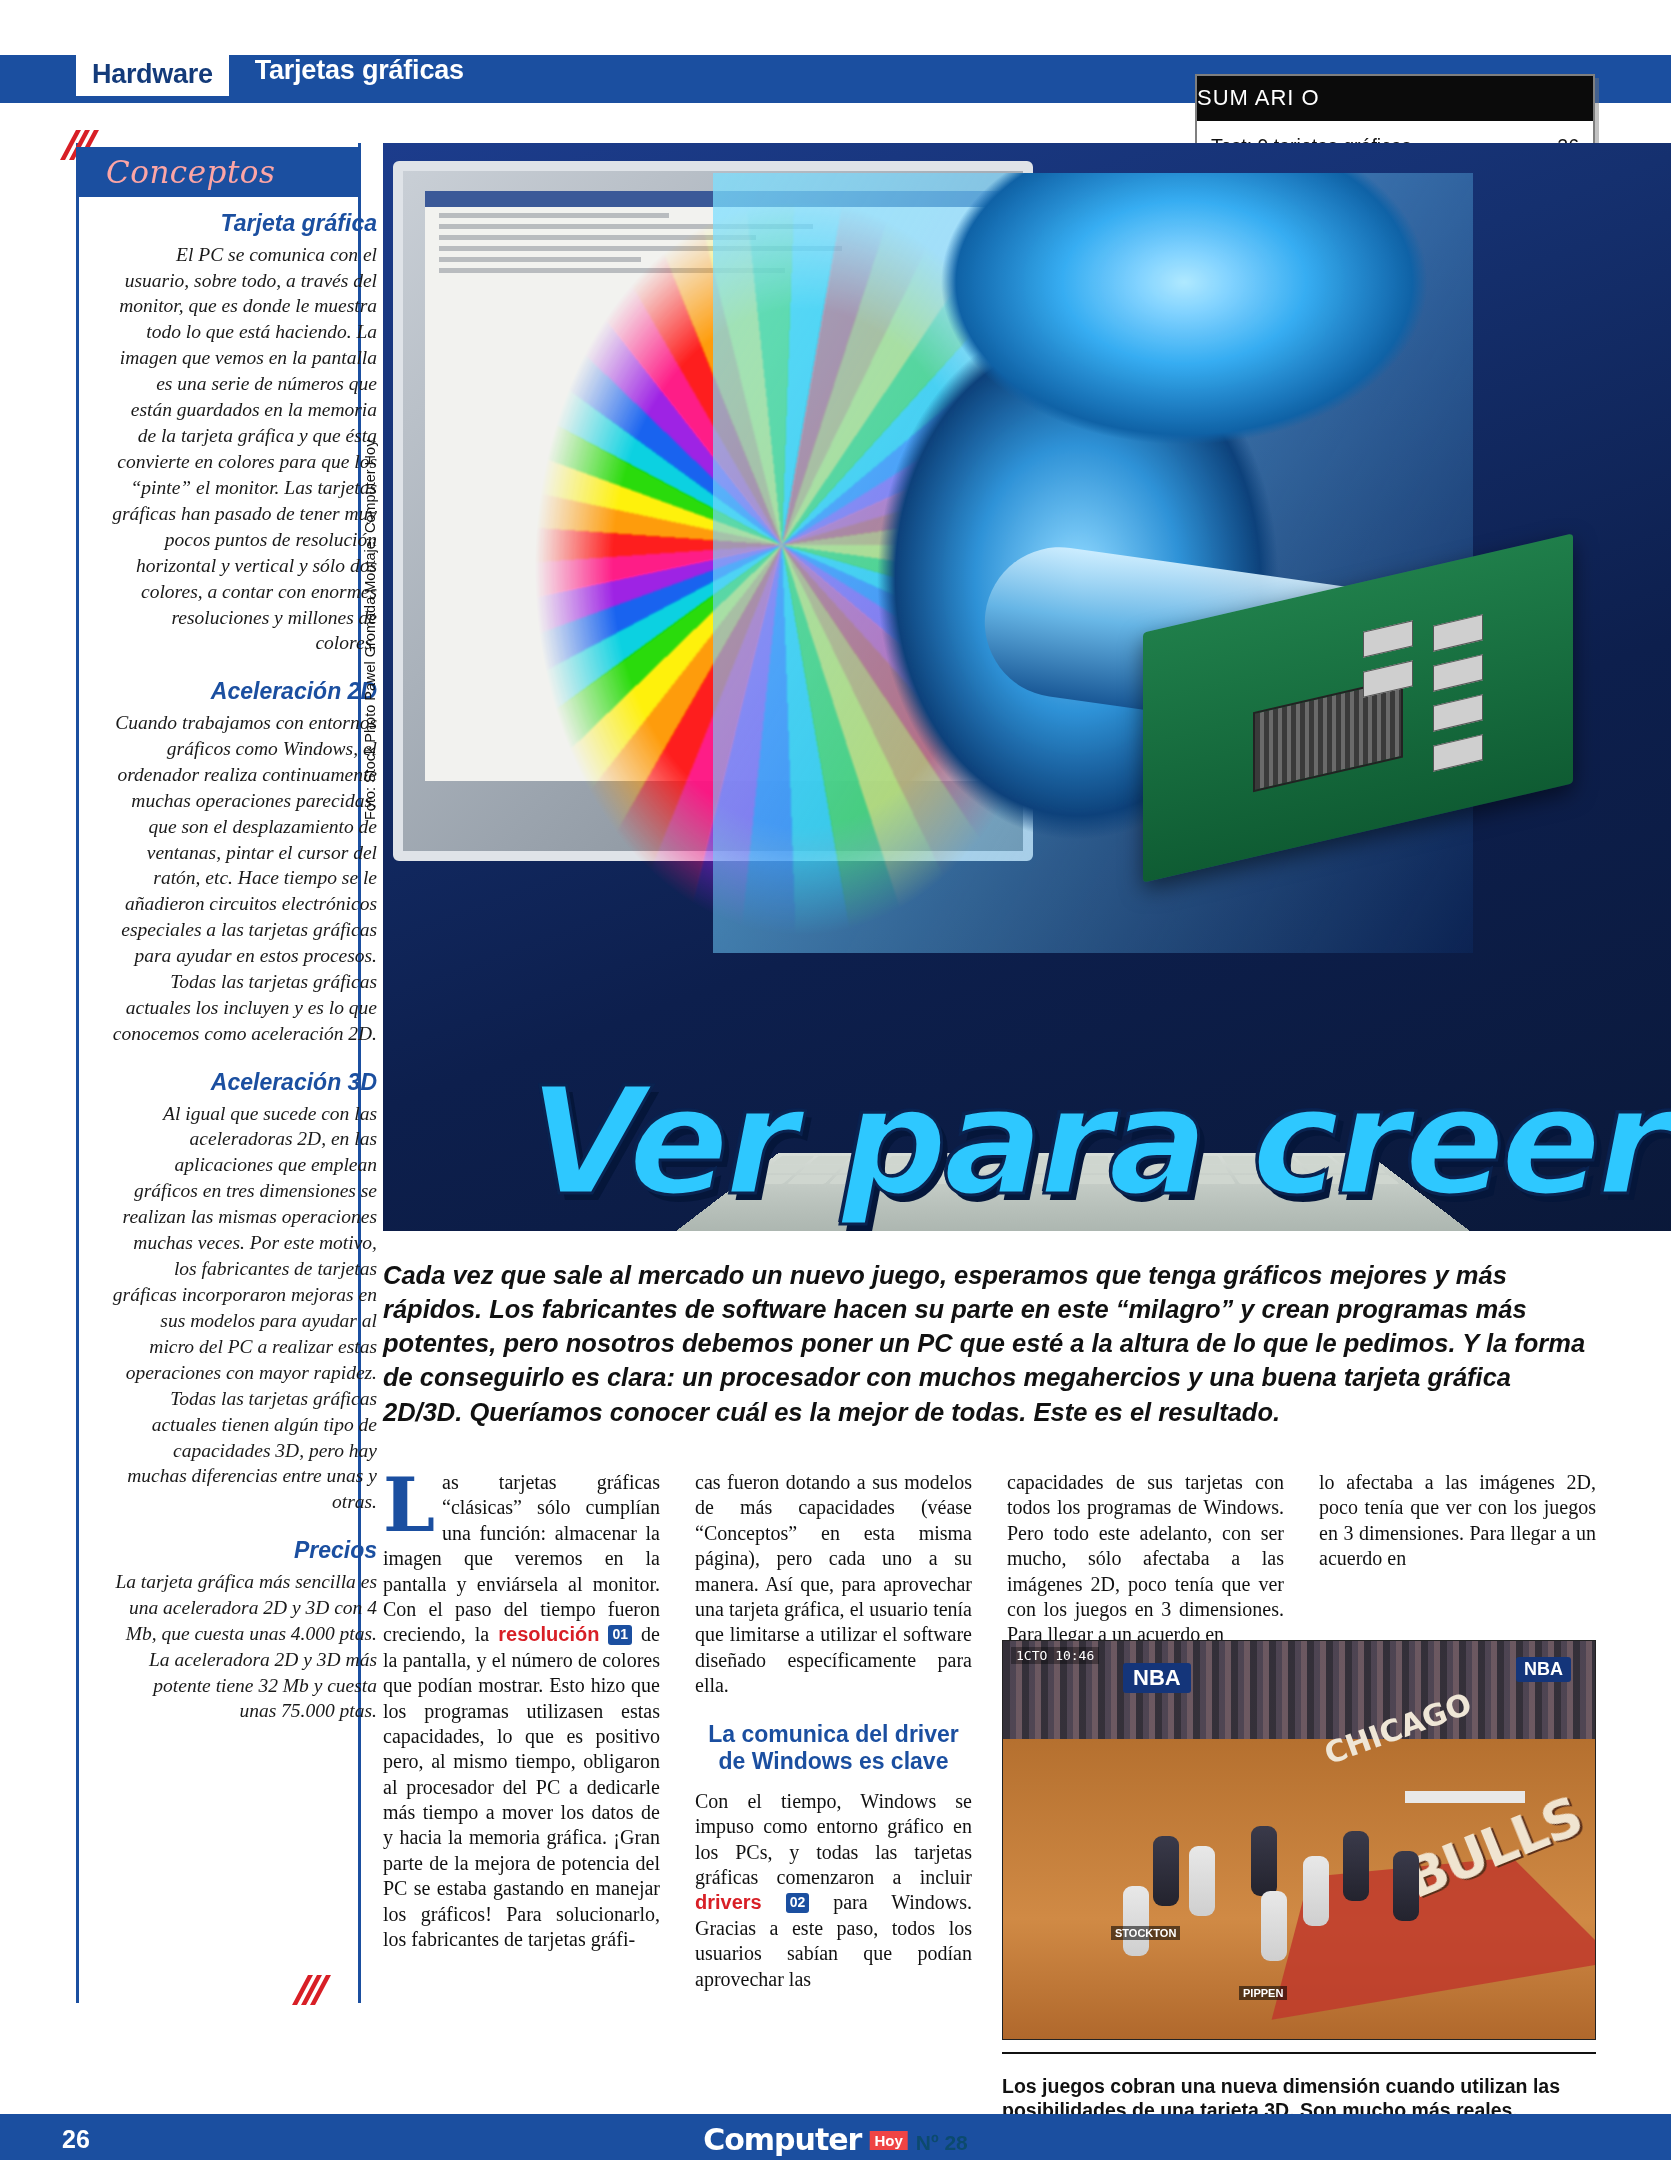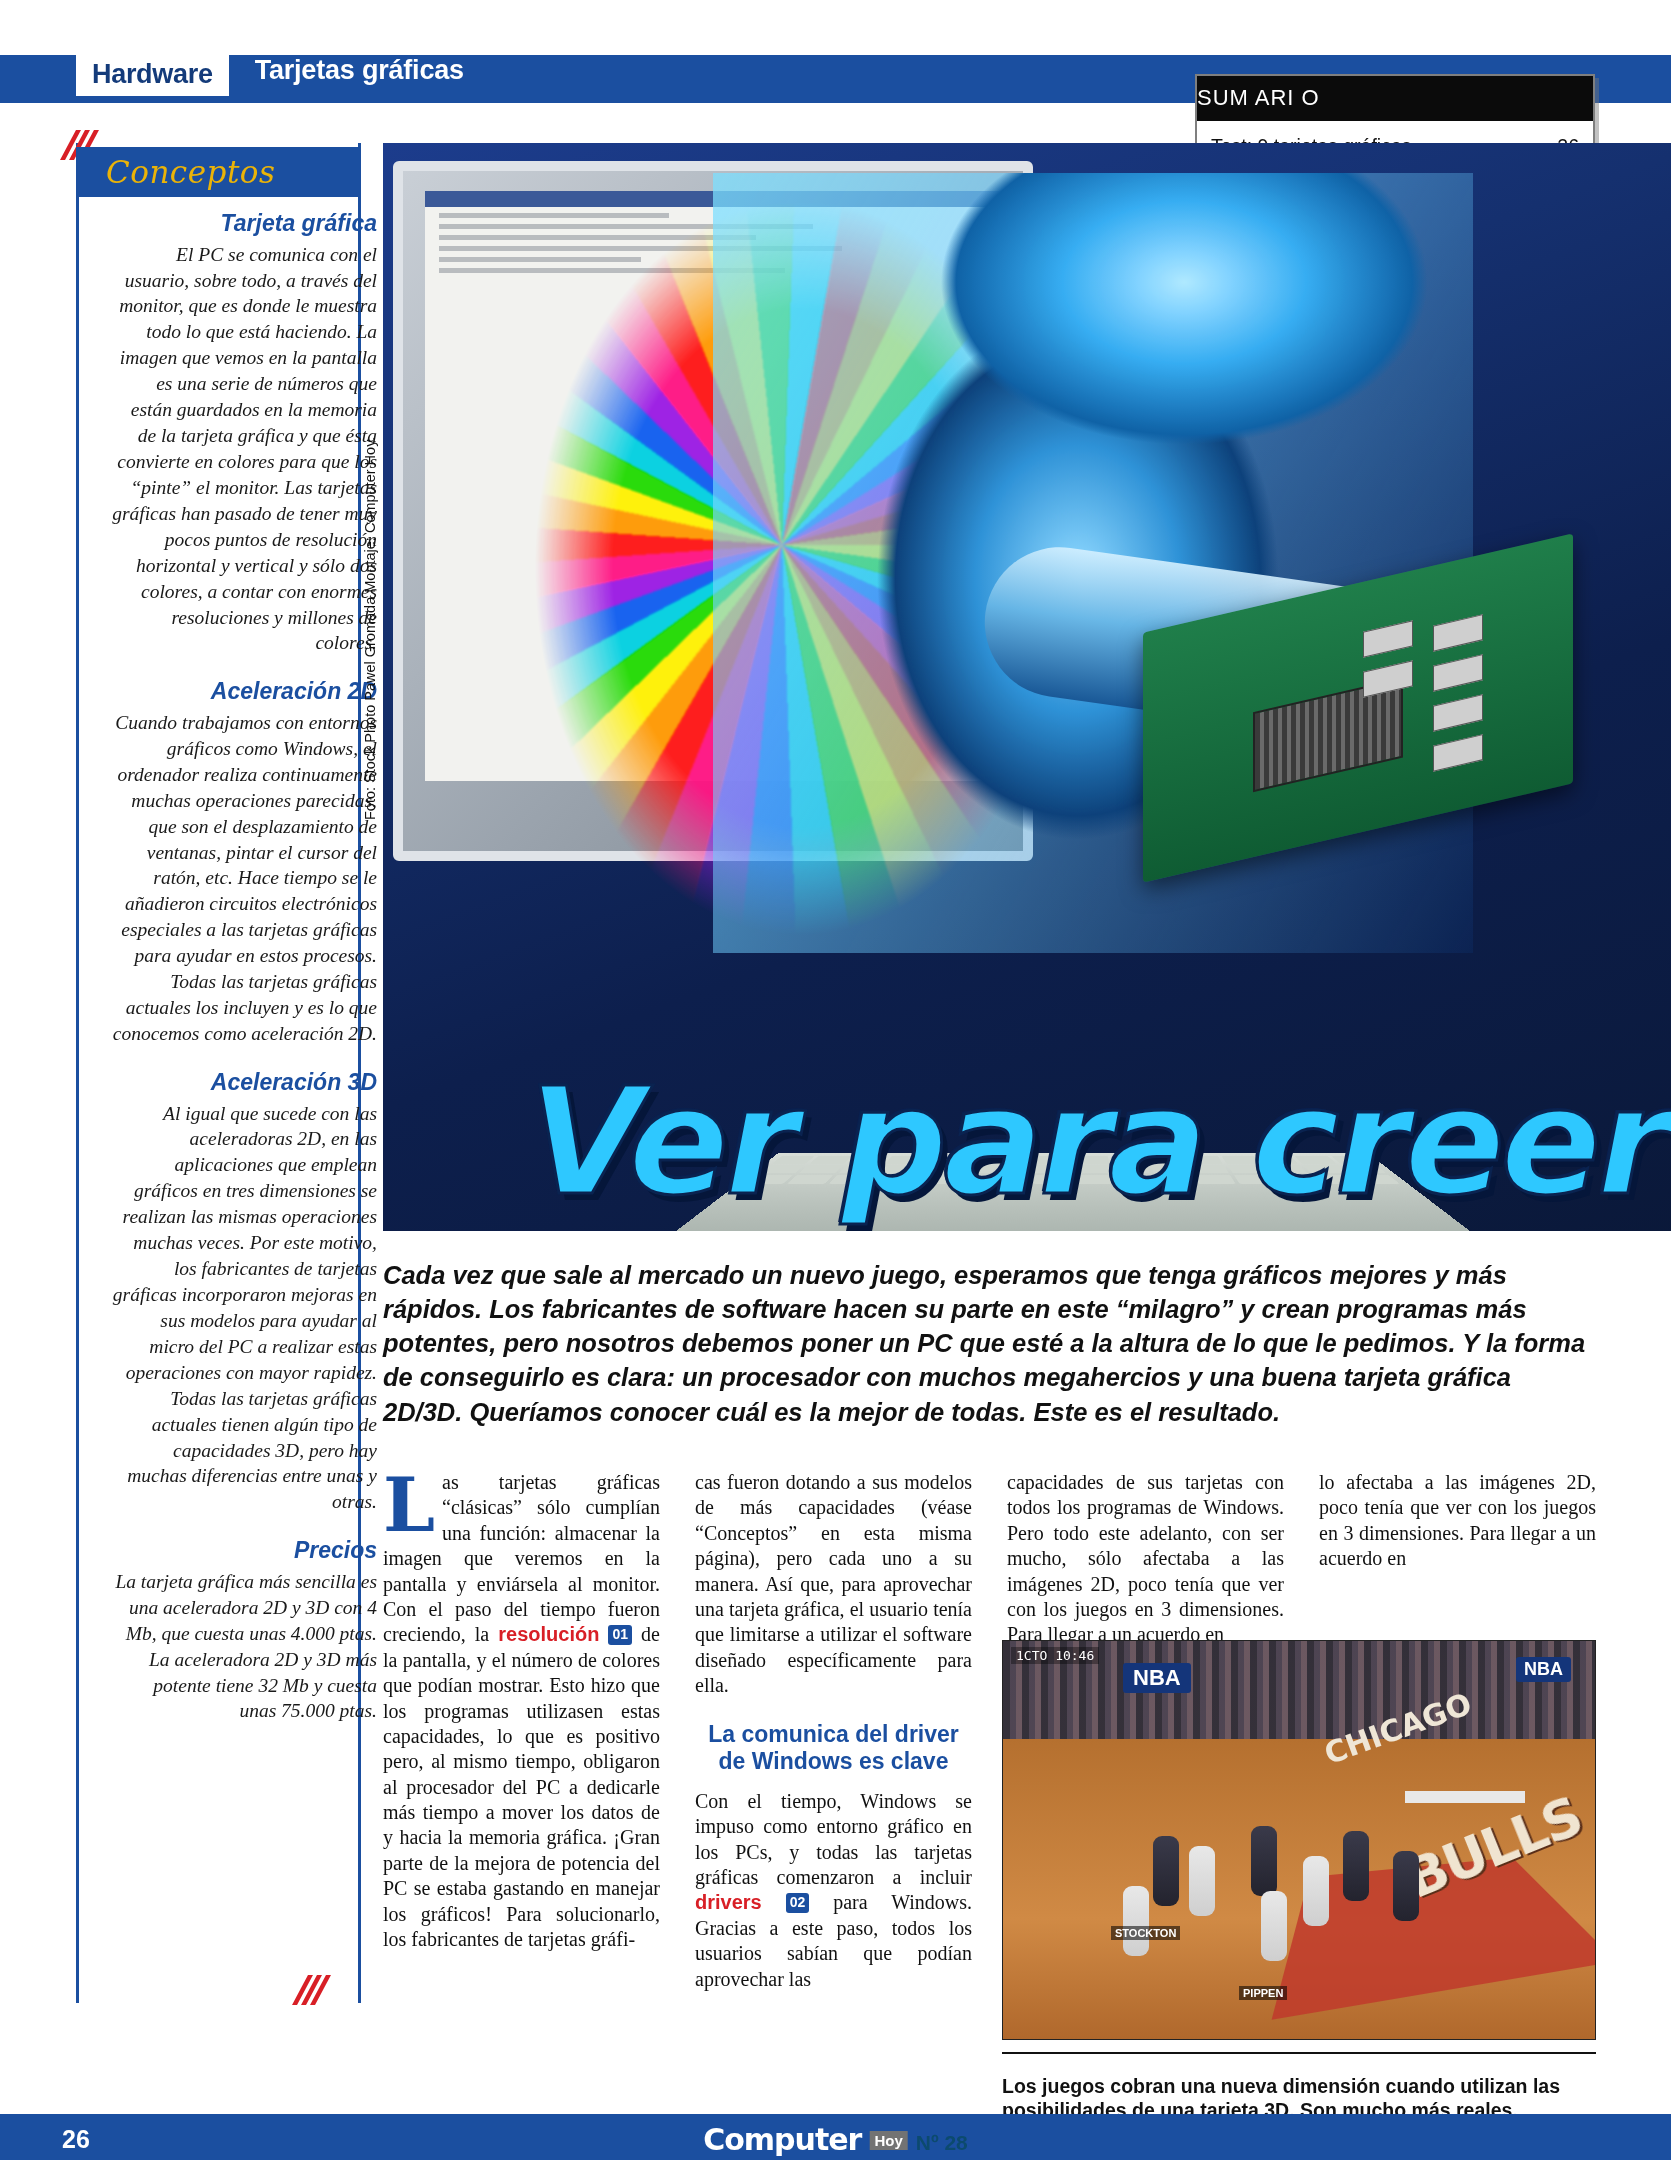--- a/index.html
+++ b/index.html
@@ -80,21 +80,21 @@
     width: 285px;
     height: 1860px;
     border-left: 3px solid #1b4fa0;
     border-right: 3px solid #1b4fa0;
   }
   .conceptos-head {
     position: absolute;
     left: 76px; top: 147px;
     width: 285px; height: 50px;
     background: #1b4fa0;
-    color: #eab308;
+    color: #fca5a5;
     font-family: "DejaVu Serif", serif;
     font-style: italic;
     font-size: 31px;
     display: flex; align-items: center;
     padding-left: 30px;
     letter-spacing: 0.5px;
   }
   .slash {
     position: absolute;
     width: 40px; height: 26px;
@@ -418,21 +418,21 @@
     display: flex; align-items: baseline; gap: 8px;
   }
   .logo .ch {
     font-family: "DejaVu Sans", sans-serif;
     font-weight: bold;
     font-size: 30px;
     color: #ffffff;
     letter-spacing: -1px;
   }
   .logo .hoy {
-    background: #737373; color: #fff; font-weight: bold;
+    background: #ef4444; color: #fff; font-weight: bold;
     font-size: 15px; padding: 1px 5px; position: relative; top: -4px;
   }
   .logo .num {
     color: #0c4a6e; font-size: 21px; font-weight: bold;
   }
 </style>
 </head>
 <body>
 
 <div class="header"></div>

